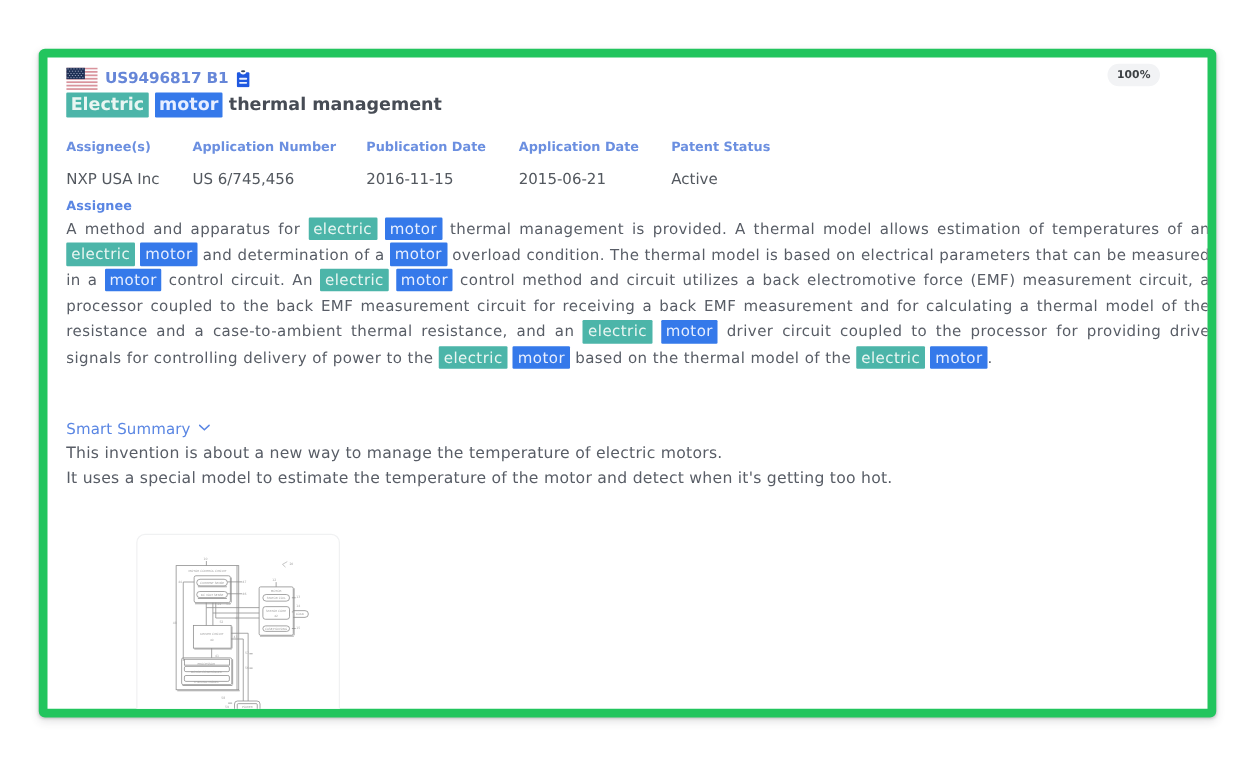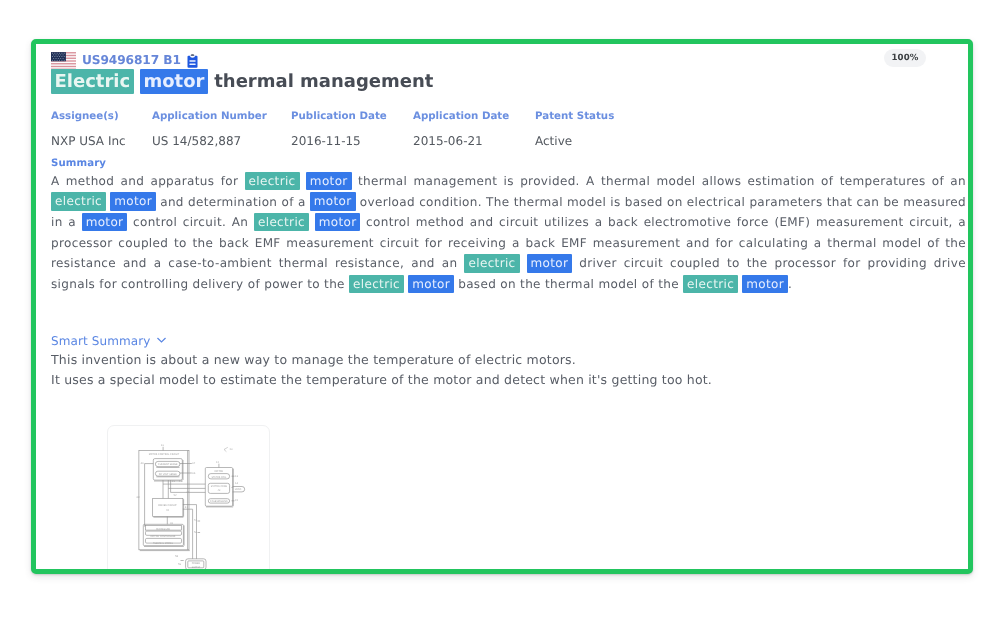--- a/index.html
+++ b/index.html
@@ -1,34 +1,34 @@
 <!DOCTYPE html>
 <html><head>
 <meta charset="utf-8">
 <style>
   html,body{margin:0;padding:0;width:1000px;height:625px;background:#ffffff;overflow:hidden;}
   body{font-family:"DejaVu Sans",sans-serif;-webkit-font-smoothing:antialiased;text-rendering:geometricPrecision;}
 
   .card{position:absolute;left:31px;top:39px;width:942px;height:535px;background:#fff;
-        border:5px solid #22c55e;border-radius:5px;box-sizing:border-box;
+        border:7px solid #22c55e;border-radius:5px;box-sizing:border-box;
         box-shadow:0 1px 2px rgba(60,64,67,.20),0 3px 7px rgba(60,64,67,.13);overflow:hidden;}
 
   
   .title-row{position:absolute;left:15px;top:7px;height:19px;}
   .flagwrap{position:absolute;left:-0.5px;top:1px;}
   .flag{width:25.5px;height:18px;display:block;}
   .pnum{position:absolute;left:31px;top:1px;font-size:12.2px;font-weight:bold;color:#6686d8;letter-spacing:-0.1px;
         line-height:16px;white-space:nowrap;}
   .clipwrap{position:absolute;left:136px;top:3px;}
   .clip{width:11px;height:14px;display:block;}
   .zoom-badge{position:absolute;left:848px;top:5px;width:42px;height:18px;background:#f2f3f5;color:#3c4043;
               font-size:8.6px;font-weight:bold;border-radius:9px;line-height:18px;text-align:center;
               letter-spacing:.1px;box-sizing:border-box;}
 
-  .maintitle{position:absolute;left:15px;top:28px;font-size:18px;font-weight:bold;color:#474c55;
+  .maintitle{position:absolute;left:15px;top:28px;font-size:14px;font-weight:bold;color:#474c55;
              white-space:nowrap;line-height:20px;letter-spacing:0px;}
   .maintitle .hl-g,.maintitle .hl-b{padding:2px 3.5px;}
   .hl-g{background:#4cb5a9;color:#e9f6f2;padding:0 4px;border-radius:1px;}
   .hl-b{background:#3579ea;color:#e7eeff;padding:0 4px;border-radius:1px;}
 
   
   .meta{position:absolute;left:15px;top:66px;}
   .meta-col{position:absolute;top:0;}
   .meta-col .ml{font-size:10.25px;font-weight:bold;color:#6b8fe0;line-height:13px;white-space:nowrap;letter-spacing:0px;}
   .meta-col .mv{font-size:12px;color:#53585f;line-height:14px;white-space:nowrap;margin-top:11px;letter-spacing:0px;}
@@ -120,37 +120,37 @@
 
   <div class="maintitle"><span class="hl-g">Electric</span> <span class="hl-b">motor</span> <span>thermal management</span></div>
 
   <div class="meta">
       <div class="meta-col" style="left:0px">
         <div class="ml">Assignee(s)</div>
         <div class="mv">NXP USA Inc</div>
       </div>
       <div class="meta-col" style="left:101px">
         <div class="ml">Application Number</div>
-        <div class="mv">US 14/582,887</div>
+        <div class="mv">US 6/745,456</div>
       </div>
       <div class="meta-col" style="left:240px">
         <div class="ml">Publication Date</div>
         <div class="mv">2016-11-15</div>
       </div>
       <div class="meta-col" style="left:362px">
         <div class="ml">Application Date</div>
         <div class="mv">2015-06-21</div>
       </div>
       <div class="meta-col" style="left:484px">
         <div class="ml">Patent Status</div>
         <div class="mv">Active</div>
       </div>
     </div>
 
-  <div class="sec-label abs-label">Summary</div>
+  <div class="sec-label abs-label">Assignee</div>
   <div class="abstract">
       <div class="abs-line">A method and apparatus for <span class="hl-g">electric</span> <span class="hl-b">motor</span> thermal management is provided. A thermal model allows estimation of temperatures of an</div>
       <div class="abs-line"><span class="hl-g">electric</span> <span class="hl-b">motor</span> and determination of a <span class="hl-b">motor</span> overload condition. The thermal model is based on electrical parameters that can be measured</div>
       <div class="abs-line">in a <span class="hl-b">motor</span> control circuit. An <span class="hl-g">electric</span> <span class="hl-b">motor</span> control method and circuit utilizes a back electromotive force (EMF) measurement circuit, a</div>
       <div class="abs-line">processor coupled to the back EMF measurement circuit for receiving a back EMF measurement and for calculating a thermal model of the</div>
       <div class="abs-line">resistance and a case-to-ambient thermal resistance, and an <span class="hl-g">electric</span> <span class="hl-b">motor</span> driver circuit coupled to the processor for providing drive</div>
       <div class="abs-line last">signals for controlling delivery of power to the <span class="hl-g">electric</span> <span class="hl-b">motor</span> based on the thermal model of the <span class="hl-g">electric</span> <span class="hl-b">motor</span>.</div>
     </div>
 
   <div class="ss-head">

